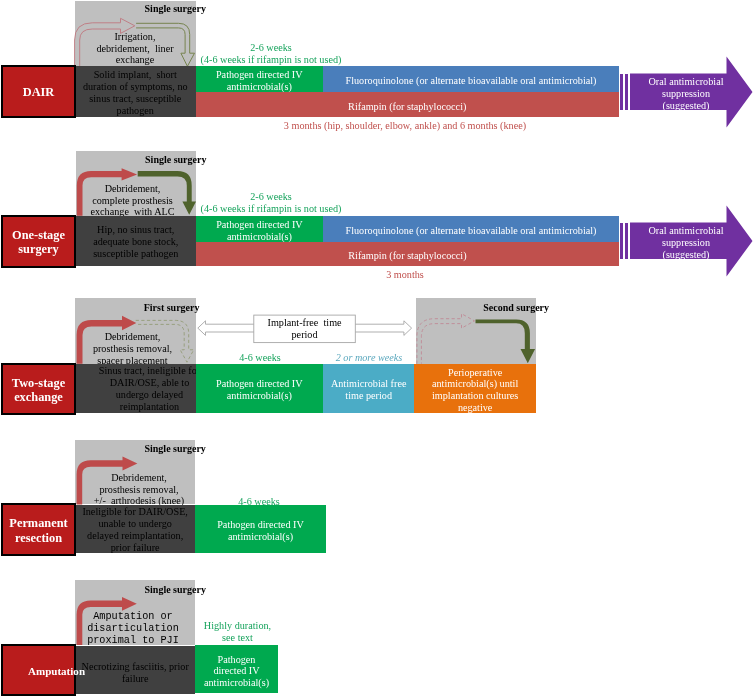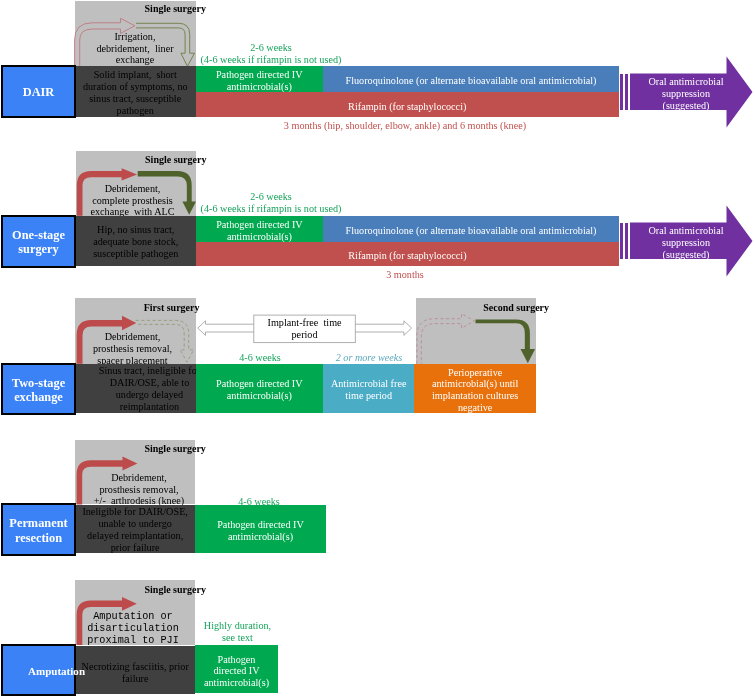--- a/index.html
+++ b/index.html
@@ -12,21 +12,21 @@
   .lh12{line-height:12px;}
   .wt{color:#ffffff;}
   .gray{background:#bfbfbf;}
   .dark{background:#404040;color:#ffffff;}
   .green{background:#00A94F;color:#ffffff;}
   .blue{background:#4A7EBB;color:#ffffff;}
   .red{background:#C0504D;color:#ffffff;}
   .cyan{background:#4BACC6;color:#ffffff;}
   .orange{background:#E8710C;color:#ffffff;}
   .purple{background:#7030A0;color:#ffffff;}
-  .cat{background:#3b82f6;border:2.5px solid #000;color:#fff;font-weight:bold;
+  .cat{background:#b91c1c;border:2.5px solid #000;color:#fff;font-weight:bold;
        font-size:12.35px;line-height:14.1px;padding-top:2px;}
   .ttl{font-weight:bold;color:#000;font-size:10px;margin-left:40px;}
   .grntxt{color:#16A35C;}
   .redtxt{color:#C0504D;}
   .cyantxt{color:#5BA8BE;font-style:italic;}
   svg{position:absolute;overflow:visible;left:0;top:0;width:754px;height:698px;
       pointer-events:none;}
 </style>
 </head>
 <body>

